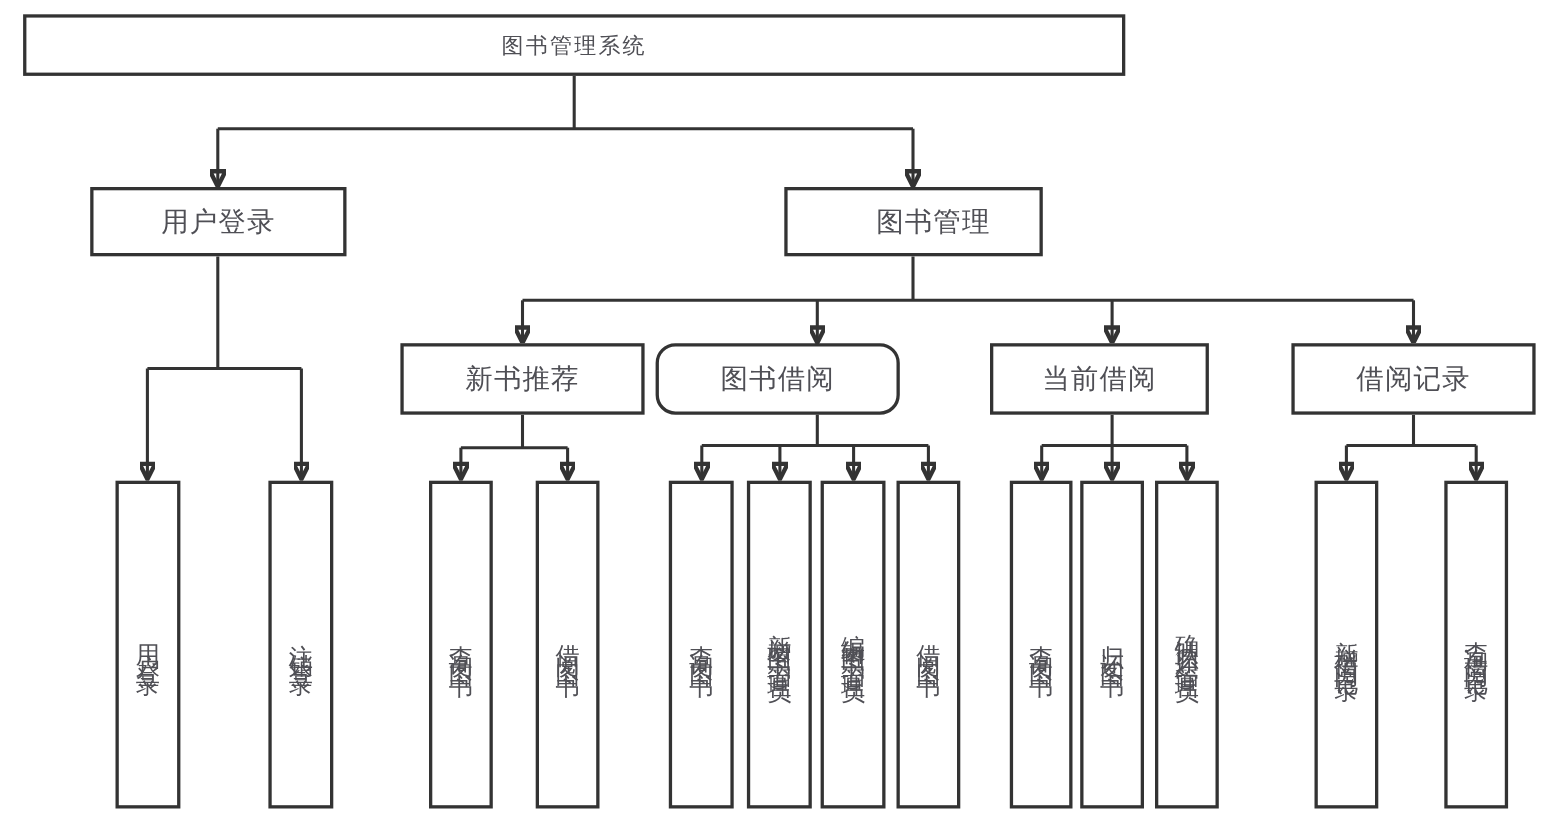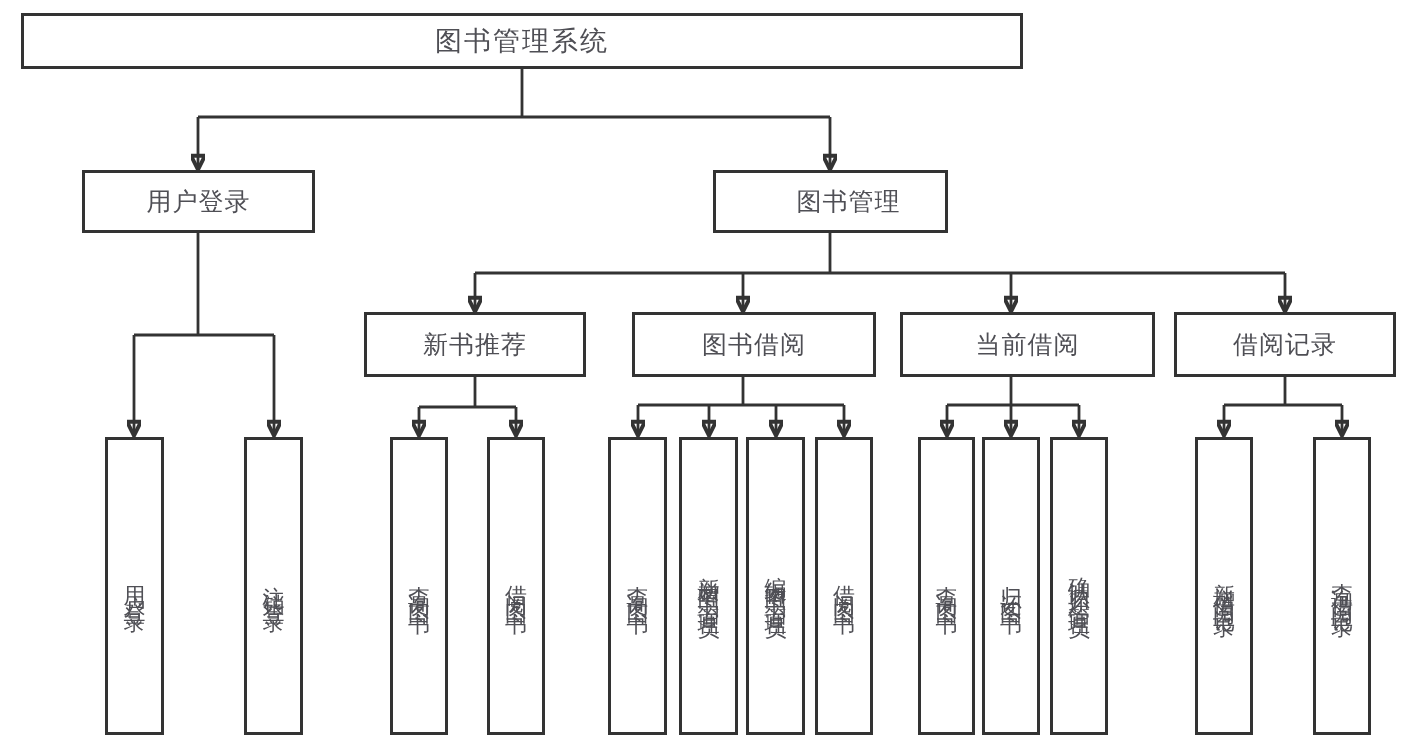--- a/index.html
+++ b/index.html
@@ -29,21 +29,21 @@
   .node {
     position: absolute;
     border: 3px solid var(--line);
     background: var(--background);
     display: flex;
     align-items: center;
     justify-content: center;
     color: var(--text);
   }
   .h-label { font-size: 25px; letter-spacing: 1px; white-space: nowrap; }
-  .root-label { font-size: 27px; letter-spacing: 2px; }
+  .root-label { font-size: 20px; letter-spacing: 2px; }
   .leaf-label {
     writing-mode: vertical-rl;
     text-orientation: mixed;
     font-size: 22px;
     line-height: 1.0;
     text-align: center;
   }
   .ls4 { letter-spacing: 9px; }
   .ls6 { letter-spacing: 7px; }
   .ls9 { letter-spacing: 6px; }
@@ -132,24 +132,24 @@
   <div class="node" style="left:82px; top:170px; width:233px; height:63px;">
     <span class="h-label">用户登录</span>
   </div>
   <div class="node" style="left:713px; top:170px; width:235px; height:63px;padding-left:36px;">
     <span class="h-label">图书管理</span>
   </div>
 
   <div class="node" style="left:364px; top:312px; width:222px; height:65px;align-items:center;">
     <span class="h-label">新书推荐</span>
   </div>
-  <div class="node" style="left:632px; top:312px; width:244px; height:65px;">
+  <div class="node" style="left:596px; top:312px; width:222px; height:65px;border-radius:18px;">
     <span class="h-label">图书借阅</span>
   </div>
-  <div class="node" style="left:900px; top:312px; width:255px; height:65px;">
+  <div class="node" style="left:900px; top:312px; width:199px; height:65px;">
     <span class="h-label">当前借阅</span>
   </div>
   <div class="node" style="left:1174px; top:312px; width:222px; height:65px;">
     <span class="h-label">借阅记录</span>
   </div>
 
   <div class="node" style="left:105px; top:437px; width:59px; height:298px;">
     <span class="leaf-label ls4">用户登录</span>
   </div>
   <div class="node" style="left:244px; top:437px; width:59px; height:298px;">

